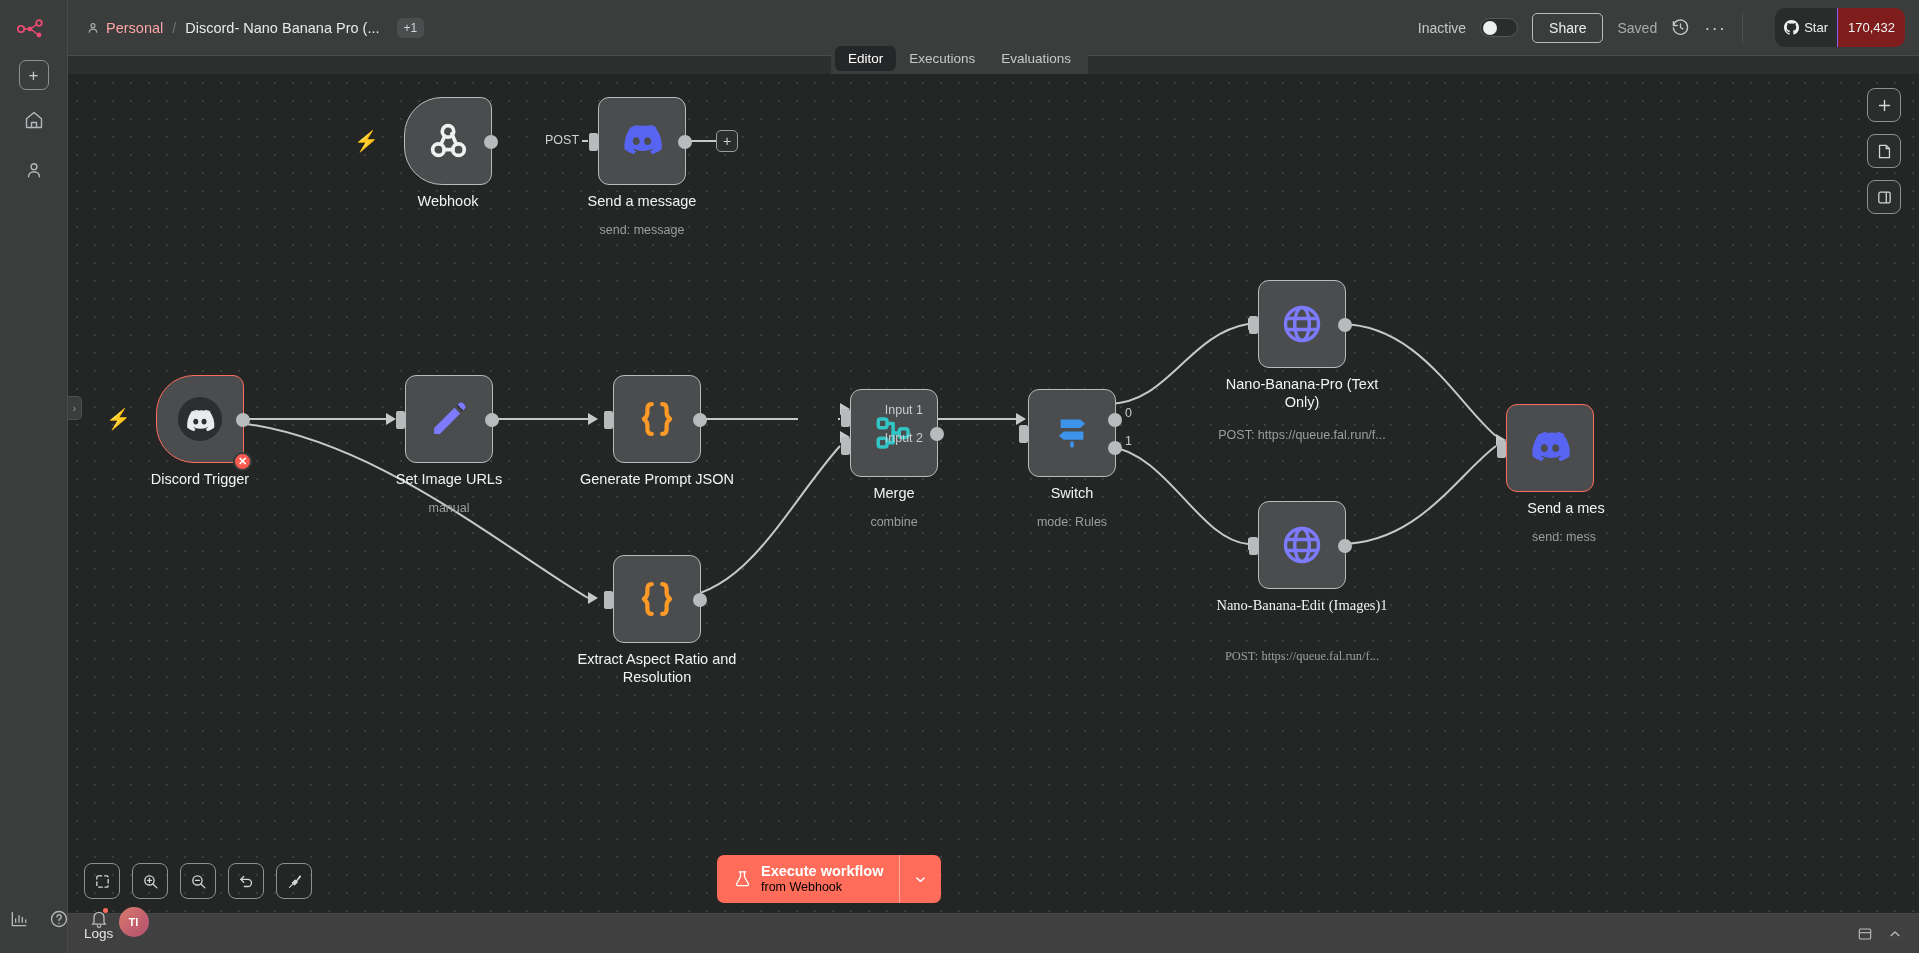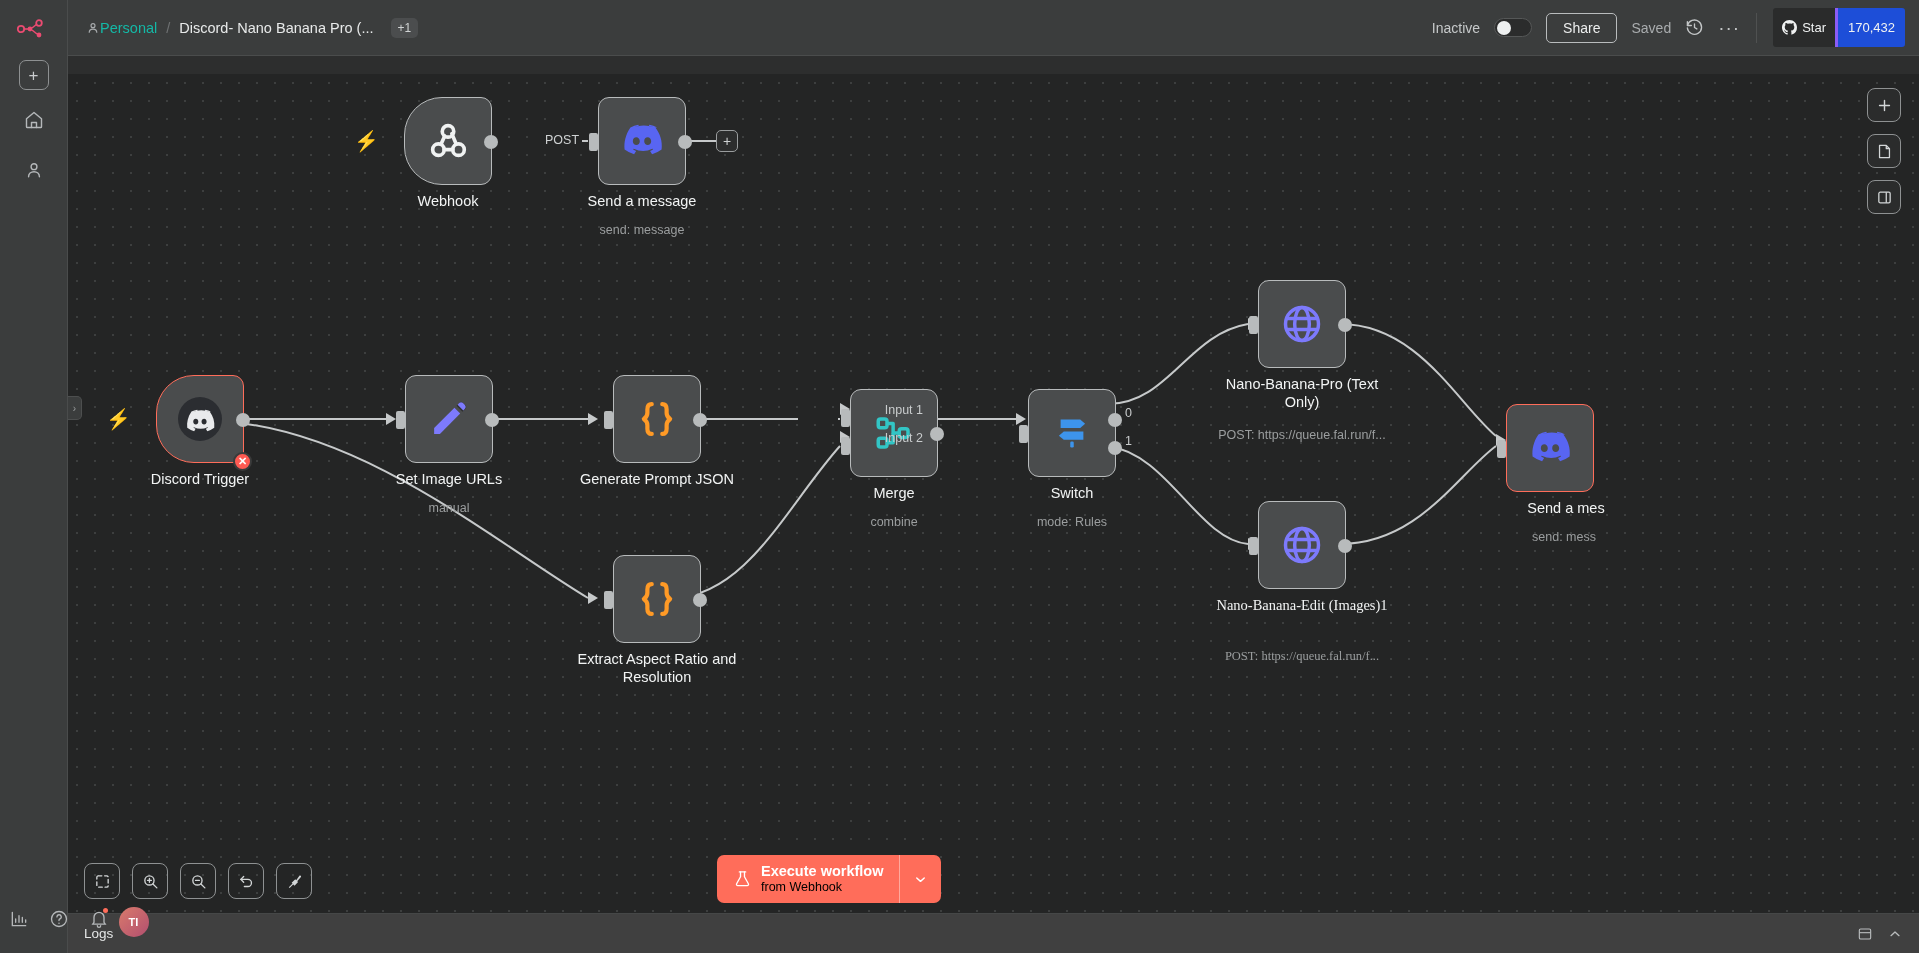--- a/index.html
+++ b/index.html
@@ -42,21 +42,21 @@
   }
   .bell-dot { position:absolute; top:9px; right:11px; width:5px;height:5px;border-radius:50%;background:#ff6d5a;}
 
   
   .topbar {
     position: absolute; left: 68px; top: 0; right: 0; height: 56px;
     background: #3b3d3d; border-bottom: 1px solid #4a4c4c;
     display: flex; align-items: center; padding: 0 14px 0 18px; z-index: 25;
   }
   .crumb { display: flex; align-items: center; gap: 7px; font-size: 14.5px; }
-  .crumb .person { color: #14b8a6; display:flex; align-items:center; gap:0; }
+  .crumb .person { color: #fca5a5; display:flex; align-items:center; gap:6px; }
   .crumb-sep { color: #6f7273; padding: 0 2px; }
   .crumb-title { color: #e8eaea; }
   .crumb-badge {
     margin-left: 10px; background: #4b4d4e; color: #d0d3d4;
     font-size: 12px; border-radius: 5px; padding: 3px 7px;
   }
   .top-right { margin-left: auto; display: flex; align-items: center; gap: 14px; }
   .inactive-label { color: #c6c9ca; font-size: 14px; }
   .toggle {
     width: 38px; height: 19px; border-radius: 10px; background: #2b2c2c;
@@ -69,27 +69,27 @@
   .share-btn {
     border: 1px solid #b9bcbd; color: #eceeee; background: transparent;
     border-radius: 5px; padding: 6px 16px; font-size: 14px;
     font-family: inherit; cursor: pointer;
   }
   .saved-txt { color: #a9acae; font-size: 14px; }
   .icon-btn { color: #c3c6c7; cursor: pointer; display: flex; align-items: center; }
   .dots { font-size: 19px; letter-spacing: 1px; color: #c3c6c7; cursor: pointer; line-height: 8px;}
   .divider-v { width: 1px; height: 30px; background: #4f5151; margin: 0 2px; }
   .gh {
-    display: flex; align-items: stretch; border-radius: 3px; overflow: hidden;
-    font-size: 13px; cursor: pointer;
+    display: flex; align-items: stretch; border-radius: 10px; overflow: hidden;
+    font-size: 13px; cursor: pointer; margin-left: 16px;
   }
   .gh-left { background: #2a2b2b; color: #f0f2f2; display: flex; align-items: center;
     gap: 5px; padding: 5px 9px; }
-  .gh-right { background: #1d4ed8; color: #f0f2f2; padding: 12px 10px;
-    display: flex; align-items: center; border-left: 3px solid #8b5cf6; }
+  .gh-right { background: #7f1d1d; color: #f0f2f2; padding: 12px 10px;
+    display: flex; align-items: center; border-left: 1px solid #8b5cf6; }
 
   
   .tabstrip {
     position: absolute; top: 42px; left: 0; right: 0; height: 32px;
     display: flex; justify-content: center; align-items: flex-end; z-index: 26;
     pointer-events: none;
   }
   .tabs {
     background: #3b3d3d; border-radius: 7px 7px 0 0; display: flex;
     align-items: center; height: 32px; padding: 0 4px; pointer-events: auto;
@@ -340,20 +340,27 @@
               8.01 0 0 0 16 8c0-4.42-3.58-8-8-8z"></path>
             </svg>
           </span>
           <span>Star</span>
         </span>
         <span class="gh-right">170,432</span>
       </span>
     </div>
   </div>
 
+  <div class="tabstrip">
+    <div class="tabs">
+      <div class="tab active">Editor</div>
+      <div class="tab">Executions</div>
+      <div class="tab">Evaluations</div>
+    </div>
+  </div>
 
   <div class="canvas">
 
     <svg width="1851" height="839" style="position:absolute;left:0;top:0;">
       <g fill="none" stroke="#c6c9ca" stroke-width="2">
         <path d="M474 67 L520 67"></path>
         <path d="M530 67 L582 67"></path>
         <path d="M589 67 L648 67"></path>
         <path d="M162 345 C 260 345, 280 345, 318 345"></path>
         <path d="M162 348 C 300 360, 430 470, 520 524"></path>

